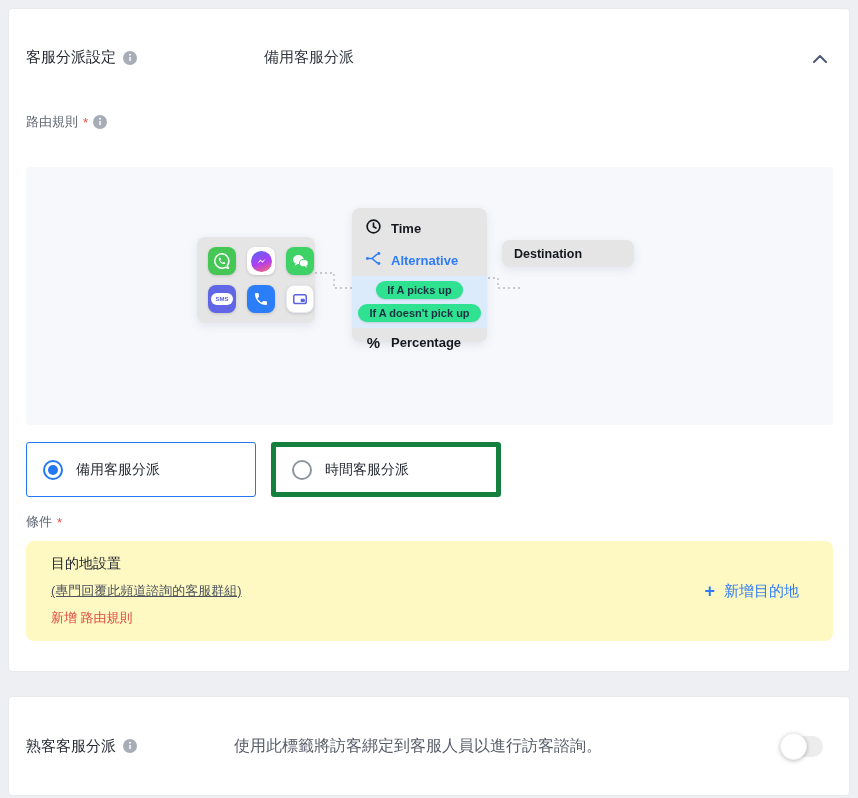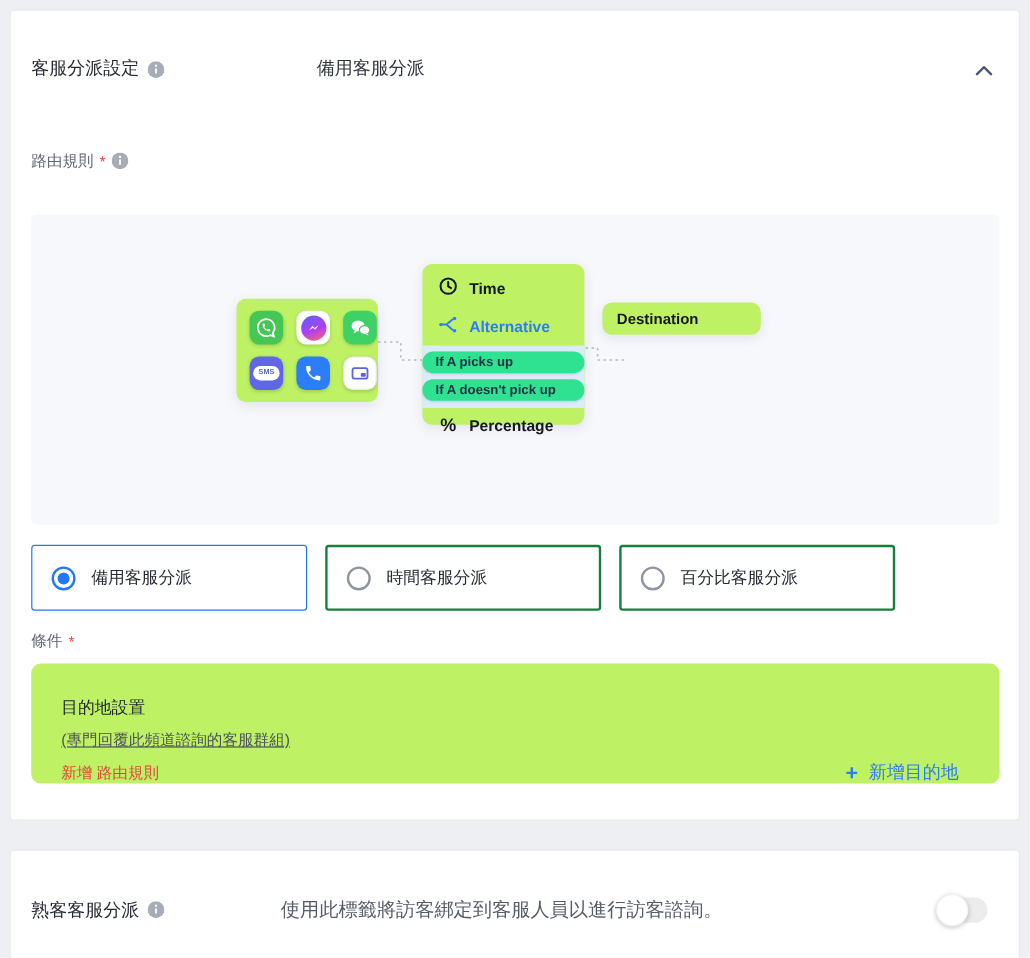--- a/index.html
+++ b/index.html
@@ -23,32 +23,32 @@
   .p1-header { display:flex; align-items:flex-end; height:22px;gap:30px; }
   .label-col { width:208px; display:flex; align-items:center; gap:7px; flex:none; }
   .section-label { font-size:15px; font-weight:500; color:#262b33; }
   .header-value { font-size:15px; color:#30353d; }
   .chevron-btn { margin-left:auto; cursor:pointer; padding:4px 6px; display:flex; }
 
   .info-icon { display:inline-flex; flex:none; }
 
   
   .field-label-row { display:flex; align-items:center; gap:5px; font-size:13px; color:#5f6774; }
-  .route-row { margin-top:58px; }
+  .route-row { margin-top:46px; }
   .cond-row { margin-top:16px; }
   .req-star { color:#f0483e; font-size:13px; }
 
   
   .diagram {
     margin-top:36px; height:258px; position:relative;
     background:#f7f8fc; border-radius:4px;
   }
   .diagram svg.wires { position:absolute; left:0; top:0; }
   .dcard {
-    position:absolute; background:#bef264; border-radius:8px;
+    position:absolute; background:#e5e5e5; border-radius:8px;
     box-shadow:0 3px 10px rgba(40,55,90,.10);
   }
   .channels-card { left:171px; top:70px; width:118px; height:86px;
     display:grid; grid-template-columns:repeat(3,28px); gap:10px 11px;
     padding:10px 11px; }
   .app-icon {
     width:28px; height:28px; border-radius:8px;
     display:flex; align-items:center; justify-content:center;
     box-shadow:0 1px 3px rgba(0,0,0,.15);
   }
@@ -63,49 +63,49 @@
     font-size:6px; font-weight:bold; color:#5a60d8; line-height:1; }
   .app-phone { background:#2c7ef8; }
   .app-widget { background:#fff; border:1px solid #e7e9f2; }
 
   .menu-card { left:326px; top:41px; width:135px; height:134px; padding-top:4px; }
   .menu-row { display:flex; align-items:center; gap:9px; padding:6px 13px;
     font-size:13px; font-weight:bold; color:#15181d; }
   .menu-row.alt { color:#2e7cf6; }
   .pct-glyph { font-size:15px; font-weight:800; color:#15181d; width:17px; text-align:center; }
   .pill-band { background:#dcebfb; padding:5px 0 6px;
-    display:flex; flex-direction:column; gap:5px; }
+    display:flex; flex-direction:column; gap:5px; align-items:center; }
   .green-pill { background:#2fe292; color:#18333f; font-size:11px; font-weight:bold;
     padding:3px 11px; border-radius:10px; white-space:nowrap;
     box-shadow:0 1px 2px rgba(0,0,0,.12); }
 
   .dest-card { left:476px; top:73px; width:132px; overflow:hidden; }
   .dest-header { padding:7px 12px 6px; font-size:12.5px; font-weight:bold; color:#15181d; }
   .dest-body { background:#cde2f7; padding:6px 12px 9px;
     display:flex; flex-direction:column; gap:5px; align-items:center; }
   .team-pill { background:#fff; border-radius:10px; width:107px; text-align:center;
     font-size:12px; color:#949ca8; padding:2px 0; }
 
   
   .options-row { display:flex; gap:15px; margin-top:17px; }
   .opt-card { width:230px; height:55px; background:#fff;
-    border:2px solid #15803d; border-radius:3px;
+    border:5px solid #15803d; border-radius:3px;
     display:flex; align-items:center; gap:13px; padding:0 16px; cursor:pointer; }
   .opt-card.selected { border:1.5px solid #2479f2; }
   .radio { width:20px; height:20px; border-radius:50%; border:2px solid #8f969f;
     flex:none; position:relative; background:#fff; }
   .opt-card.selected .radio { border-color:#2479f2; }
   .radio .dot { display:none; }
   .opt-card.selected .radio .dot { display:block; position:absolute; left:3px; top:3px;
     width:10px; height:10px; border-radius:50%; background:#2479f2; }
   .opt-label { font-size:14px; color:#262b33; }
 
   
-  .dest-config { margin-top:10px; height:100px; background:#bef264; border-radius:8px;
-    display:flex; align-items:flex-end; padding:0 34px 0 25px; }
+  .dest-config { margin-top:10px; height:100px; background:#fef9c3; border-radius:8px;
+    display:flex; align-items:center; padding:0 34px 0 25px; }
   .dc-left { display:flex; flex-direction:column; gap:9px; }
   .dc-title { font-size:14px; color:#21262e; }
   .dc-subtitle { font-size:13px; color:#4c525b;text-decoration:underline; }
   .dc-error { font-size:13px; color:#e0483e; }
   .dc-add { margin-left:auto; display:flex; align-items:center; gap:9px;
     color:#2e7cf6; font-size:15px; cursor:pointer; }
   .dc-add .plus { font-size:18px; font-weight:bold; line-height:1; }
 
   
   .panel2 { margin-top:24px; height:100px; display:flex; align-items:center;
@@ -244,24 +244,20 @@
     <div class="opt-card selected">
       <span class="radio">
           <span class="dot"></span>
         </span>
       <span class="opt-label">備用客服分派</span>
     </div>
     <div class="opt-card">
       <span class="radio"></span>
       <span class="opt-label">時間客服分派</span>
     </div>
-    <div class="opt-card">
-      <span class="radio"></span>
-      <span class="opt-label">百分比客服分派</span>
-    </div>
   </div>
 
   <div class="field-label-row cond-row">
     <span>條件</span>
     <span class="req-star">*</span>
   </div>
 
   <div class="dest-config">
     <div class="dc-left">
       <span class="dc-title">目的地設置</span>

